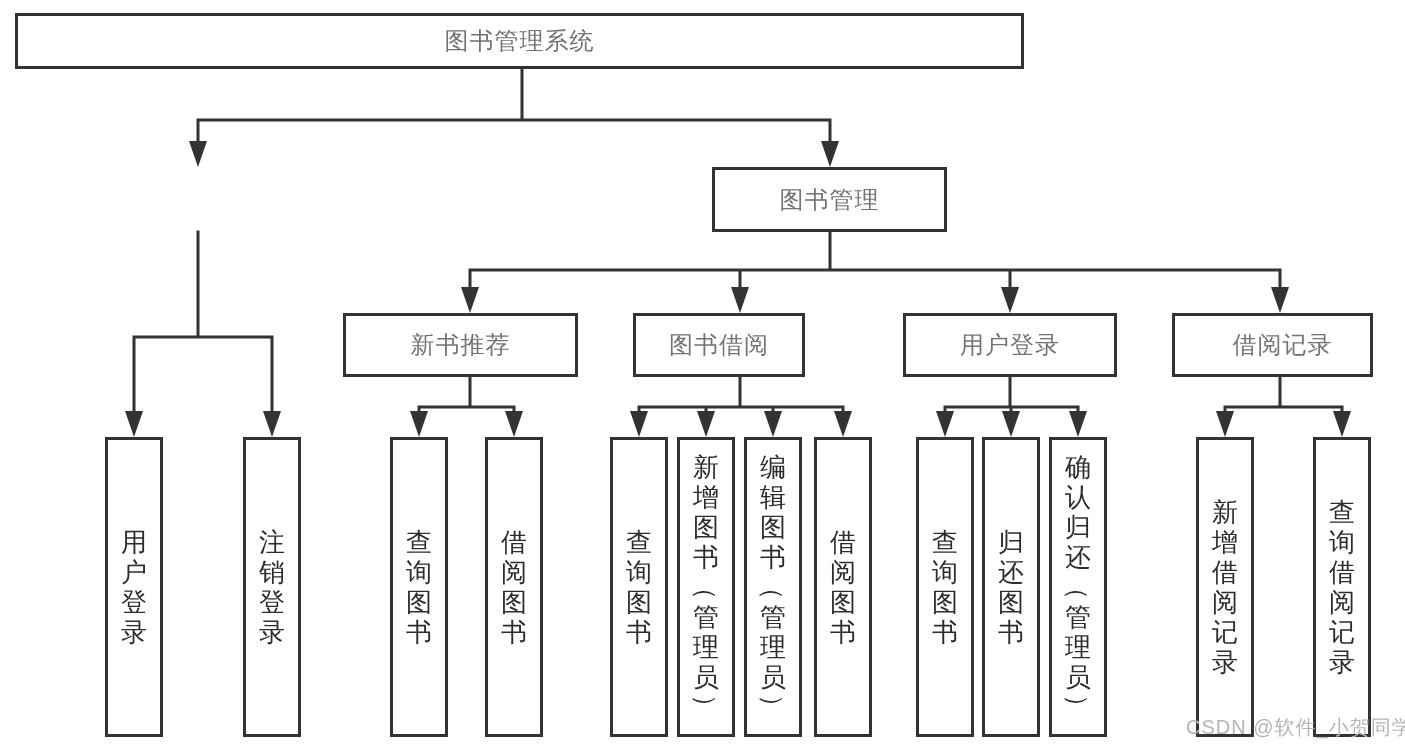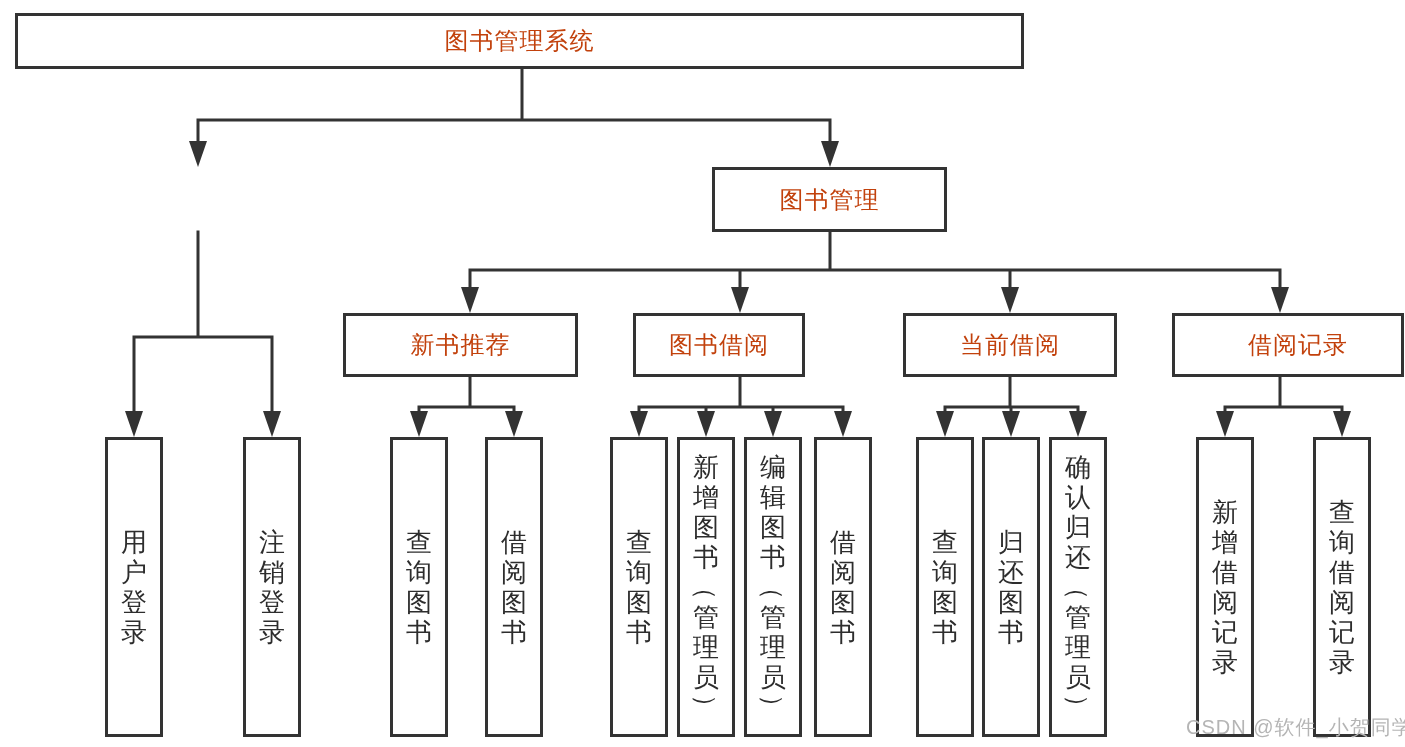--- a/index.html
+++ b/index.html
@@ -9,21 +9,21 @@
     color:#2d2d2d;
   }
   .canvas{position:absolute;inset:0;}
   svg.connectors{position:absolute;left:0;top:0;z-index:1;}
   .node{
     position:absolute;background:#ffffff;border:3px solid #333333;
     box-sizing:border-box;display:flex;align-items:center;justify-content:center;
     z-index:2;
   }
   .node.h .lbl{
-    font-size:24px;letter-spacing:1px;color:#c2410c;white-space:nowrap;
+    font-size:24px;letter-spacing:1px;color:#737373;white-space:nowrap;
   }
   .node.root{left:15px;top:13px;width:1009px;height:56px;}
   .node.lv2{top:167px;height:65px;}
   .node.lv3{top:313px;height:64px;}
   .node.leaf{top:437px;width:58px;height:300px;}
   .vlbl{
     display:flex;flex-direction:column;align-items:center;justify-content:center;
     width:100%;height:100%;
   }
   .vchar{
@@ -80,23 +80,23 @@
     <span class="lbl">图书管理</span>
   </div>
 
   <div class="node h lv3" style="left:343px;width:235px;">
     <span class="lbl">新书推荐</span>
   </div>
   <div class="node h lv3" style="left:633px;width:172px;">
     <span class="lbl">图书借阅</span>
   </div>
   <div class="node h lv3" style="left:903px;width:214px;">
-    <span class="lbl">当前借阅</span>
-  </div>
-  <div class="node h lv3" style="left:1172px;width:232px;padding-left:20px;">
+    <span class="lbl">用户登录</span>
+  </div>
+  <div class="node h lv3" style="left:1172px;width:201px;padding-left:20px;">
     <span class="lbl">借阅记录</span>
   </div>
 
   <div class="node leaf" style="left:105px;">
     <span class="vlbl">
         <span class="vchar">用</span>
         <span class="vchar">户</span>
         <span class="vchar">登</span>
         <span class="vchar">录</span>
       </span>

